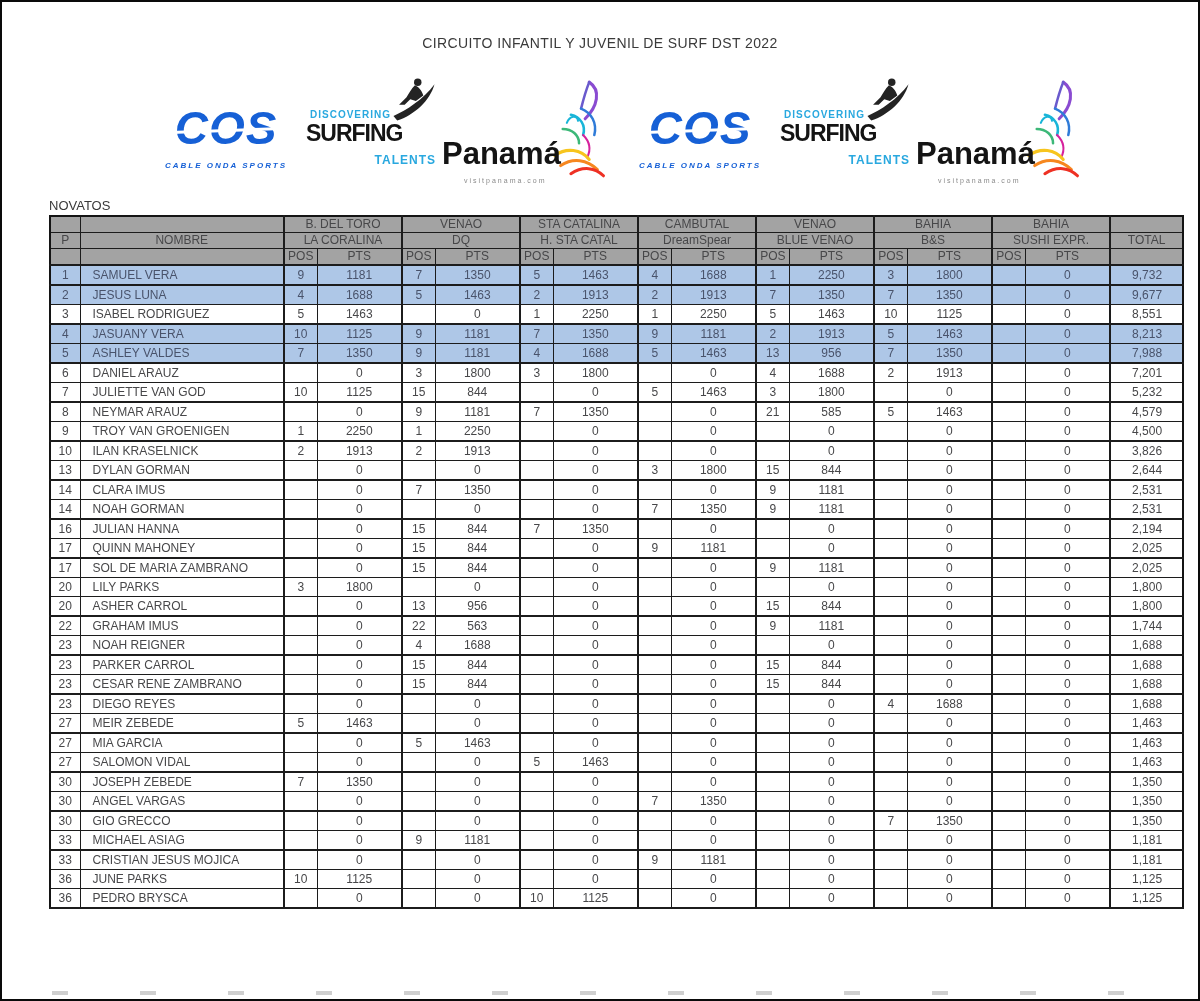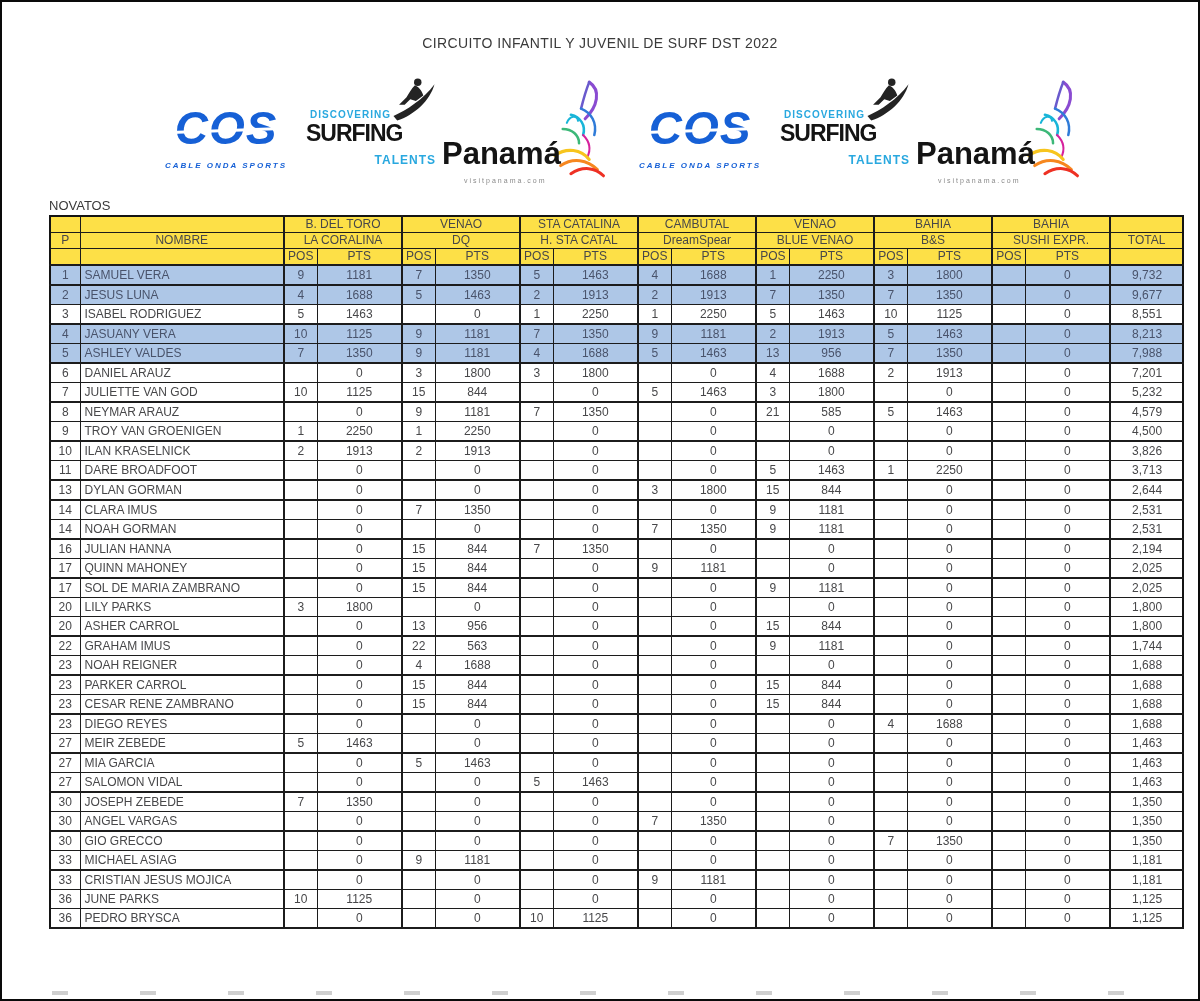--- a/index.html
+++ b/index.html
@@ -35,23 +35,23 @@
   .pan-tag{position:absolute;left:22px;bottom:14px;font-size:7px;letter-spacing:2px;color:#8a8a8a;}
   .pan-bird{position:absolute;right:2px;top:0;}
   
   .section-label{position:absolute;top:196px;left:47px;font-size:13px;color:#3a3a3a;}
   
   .table-wrap{position:absolute;top:213px;left:47px;}
   table{border-collapse:collapse;table-layout:fixed;width:1133px;border:2px solid #141414;
         font-size:12px;color:#474749;}
   th,td{border:1px solid #1c1c1c;padding:0 2px;overflow:hidden;white-space:nowrap;
         text-align:center;font-weight:normal;}
-  thead th{height:15px;line-height:15px;font-size:12px;background:#fde047;}
+  thead th{height:15px;line-height:15px;font-size:12px;background:#a3a3a3;}
   tbody td{height:18px;line-height:18px;}
-  td.name{text-align:left;padding-left:4px;}
+  td.name{text-align:left;padding-left:12px;}
   td.total{text-align:right;padding-right:20px;}
   .gs{border-left-width:2px;}
   tr.hb th{border-bottom-width:2px;}
   tr.rb td{border-bottom-width:2px;}
   tr.hl td{background:#aec7e7;color:#49536b;}
   
   .cutoff{
     position:absolute;top:989px;left:50px;width:1118px;height:4px;opacity:.35;
     background:repeating-linear-gradient(90deg,#777 0 16px,transparent 16px 88px);
   }
@@ -398,39 +398,20 @@
             <td class="pts">0</td>
             <td class="gs pos"></td>
             <td class="pts">0</td>
             <td class="gs pos"></td>
             <td class="pts">0</td>
             <td class="gs pos"></td>
             <td class="pts">0</td>
             <td class="gs total">3,826</td>
           </tr>
           <tr class="rb">
-            <td class="rank">11</td>
-            <td class="name">DARE BROADFOOT</td>
-            <td class="gs pos"></td>
-            <td class="pts">0</td>
-            <td class="gs pos"></td>
-            <td class="pts">0</td>
-            <td class="gs pos"></td>
-            <td class="pts">0</td>
-            <td class="gs pos"></td>
-            <td class="pts">0</td>
-            <td class="gs pos">5</td>
-            <td class="pts">1463</td>
-            <td class="gs pos">1</td>
-            <td class="pts">2250</td>
-            <td class="gs pos"></td>
-            <td class="pts">0</td>
-            <td class="gs total">3,713</td>
-          </tr>
-          <tr class="rb">
             <td class="rank">13</td>
             <td class="name">DYLAN GORMAN</td>
             <td class="gs pos"></td>
             <td class="pts">0</td>
             <td class="gs pos"></td>
             <td class="pts">0</td>
             <td class="gs pos"></td>
             <td class="pts">0</td>
             <td class="gs pos">3</td>
             <td class="pts">1800</td>

